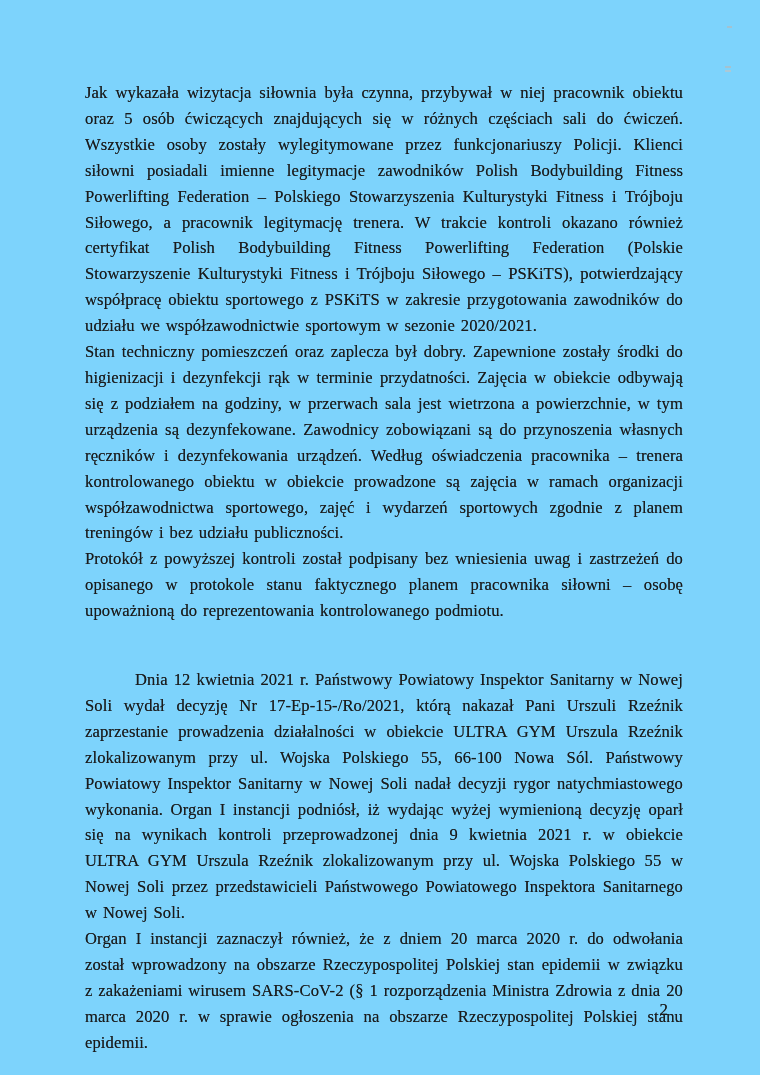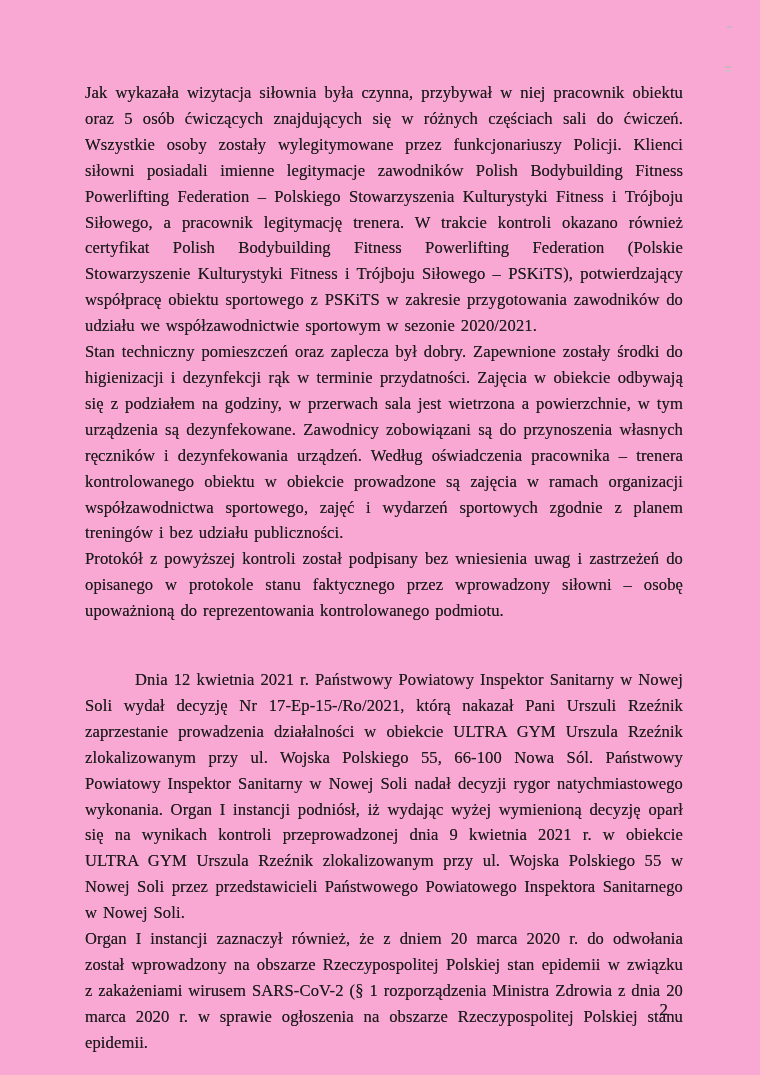--- a/index.html
+++ b/index.html
@@ -11,21 +11,21 @@
     height: 1075px;
     background: #fdfdfc;
     overflow: hidden;
     position: relative;
     font-family: "Liberation Serif", "DejaVu Serif", serif;
     color: #1b1b1b;
   }
   .page {
     position: absolute;
     inset: 0;
-    background: #f9a8d4;
+    background: #7dd3fc;
   }
   .text-block {
     position: absolute;
     top: 80px;
     left: 85px;
     width: 598px;
   }
   .para {
     margin: 0;
     padding: 0;
@@ -75,20 +75,20 @@
 <body>
 
 <div class="page">
 
   <span class="artifact a1"></span>
   <span class="artifact a2"></span>
 
   <main class="text-block">
     <p class="para">Jak wykazała wizytacja siłownia była czynna, przybywał w niej pracownik obiektu oraz 5 osób ćwiczących znajdujących się w różnych częściach sali do ćwiczeń. Wszystkie osoby zostały wylegitymowane przez funkcjonariuszy Policji. Klienci siłowni posiadali imienne legitymacje zawodników Polish Bodybuilding Fitness Powerlifting Federation – Polskiego Stowarzyszenia Kulturystyki Fitness i Trójboju Siłowego, a pracownik legitymację trenera. W trakcie kontroli okazano również certyfikat Polish Bodybuilding Fitness Powerlifting Federation (Polskie Stowarzyszenie Kulturystyki Fitness i Trójboju Siłowego – PSKiTS), potwierdzający współpracę obiektu sportowego z PSKiTS w zakresie przygotowania zawodników do udziału we współzawodnictwie sportowym w sezonie 2020/2021.</p>
     <p class="para">Stan techniczny pomieszczeń oraz zaplecza był dobry. Zapewnione zostały środki do higienizacji i dezynfekcji rąk w terminie przydatności. Zajęcia w obiekcie odbywają się z podziałem na godziny, w przerwach sala jest wietrzona a powierzchnie, w tym urządzenia są dezynfekowane. Zawodnicy zobowiązani są do przynoszenia własnych ręczników i dezynfekowania urządzeń. Według oświadczenia pracownika – trenera kontrolowanego obiektu w obiekcie prowadzone są zajęcia w ramach organizacji współzawodnictwa sportowego, zajęć i wydarzeń sportowych zgodnie z planem treningów i bez udziału publiczności.</p>
-    <p class="para">Protokół z powyższej kontroli został podpisany bez wniesienia uwag i zastrzeżeń do opisanego w protokole stanu faktycznego przez wprowadzony siłowni – osobę upoważnioną do reprezentowania kontrolowanego podmiotu.</p>
+    <p class="para">Protokół z powyższej kontroli został podpisany bez wniesienia uwag i zastrzeżeń do opisanego w protokole stanu faktycznego planem pracownika siłowni – osobę upoważnioną do reprezentowania kontrolowanego podmiotu.</p>
     <p class="para indent">Dnia 12 kwietnia 2021 r. Państwowy Powiatowy Inspektor Sanitarny w Nowej Soli wydał decyzję Nr 17-Ep-15-/Ro/2021, którą nakazał Pani Urszuli Rzeźnik zaprzestanie prowadzenia działalności w obiekcie ULTRA GYM Urszula Rzeźnik zlokalizowanym przy ul. Wojska Polskiego 55, 66-100 Nowa Sól. Państwowy Powiatowy Inspektor Sanitarny w Nowej Soli nadał decyzji rygor natychmiastowego wykonania. Organ I instancji podniósł, iż wydając wyżej wymienioną decyzję oparł się na wynikach kontroli przeprowadzonej dnia 9 kwietnia 2021 r. w obiekcie ULTRA GYM Urszula Rzeźnik zlokalizowanym przy ul. Wojska Polskiego 55 w Nowej Soli przez przedstawicieli Państwowego Powiatowego Inspektora Sanitarnego w Nowej Soli.</p>
     <p class="para justify-last">Organ I instancji zaznaczył również, że z dniem 20 marca 2020 r. do odwołania został wprowadzony na obszarze Rzeczypospolitej Polskiej stan epidemii w związku z zakażeniami wirusem SARS-CoV-2 (§ 1 rozporządzenia Ministra Zdrowia z dnia 20 marca 2020 r. w sprawie ogłoszenia na obszarze Rzeczypospolitej Polskiej stanu epidemii.</p>
   </main>
 
   <div class="page-number">2</div>
 
 </div>
 
 </body></html>

